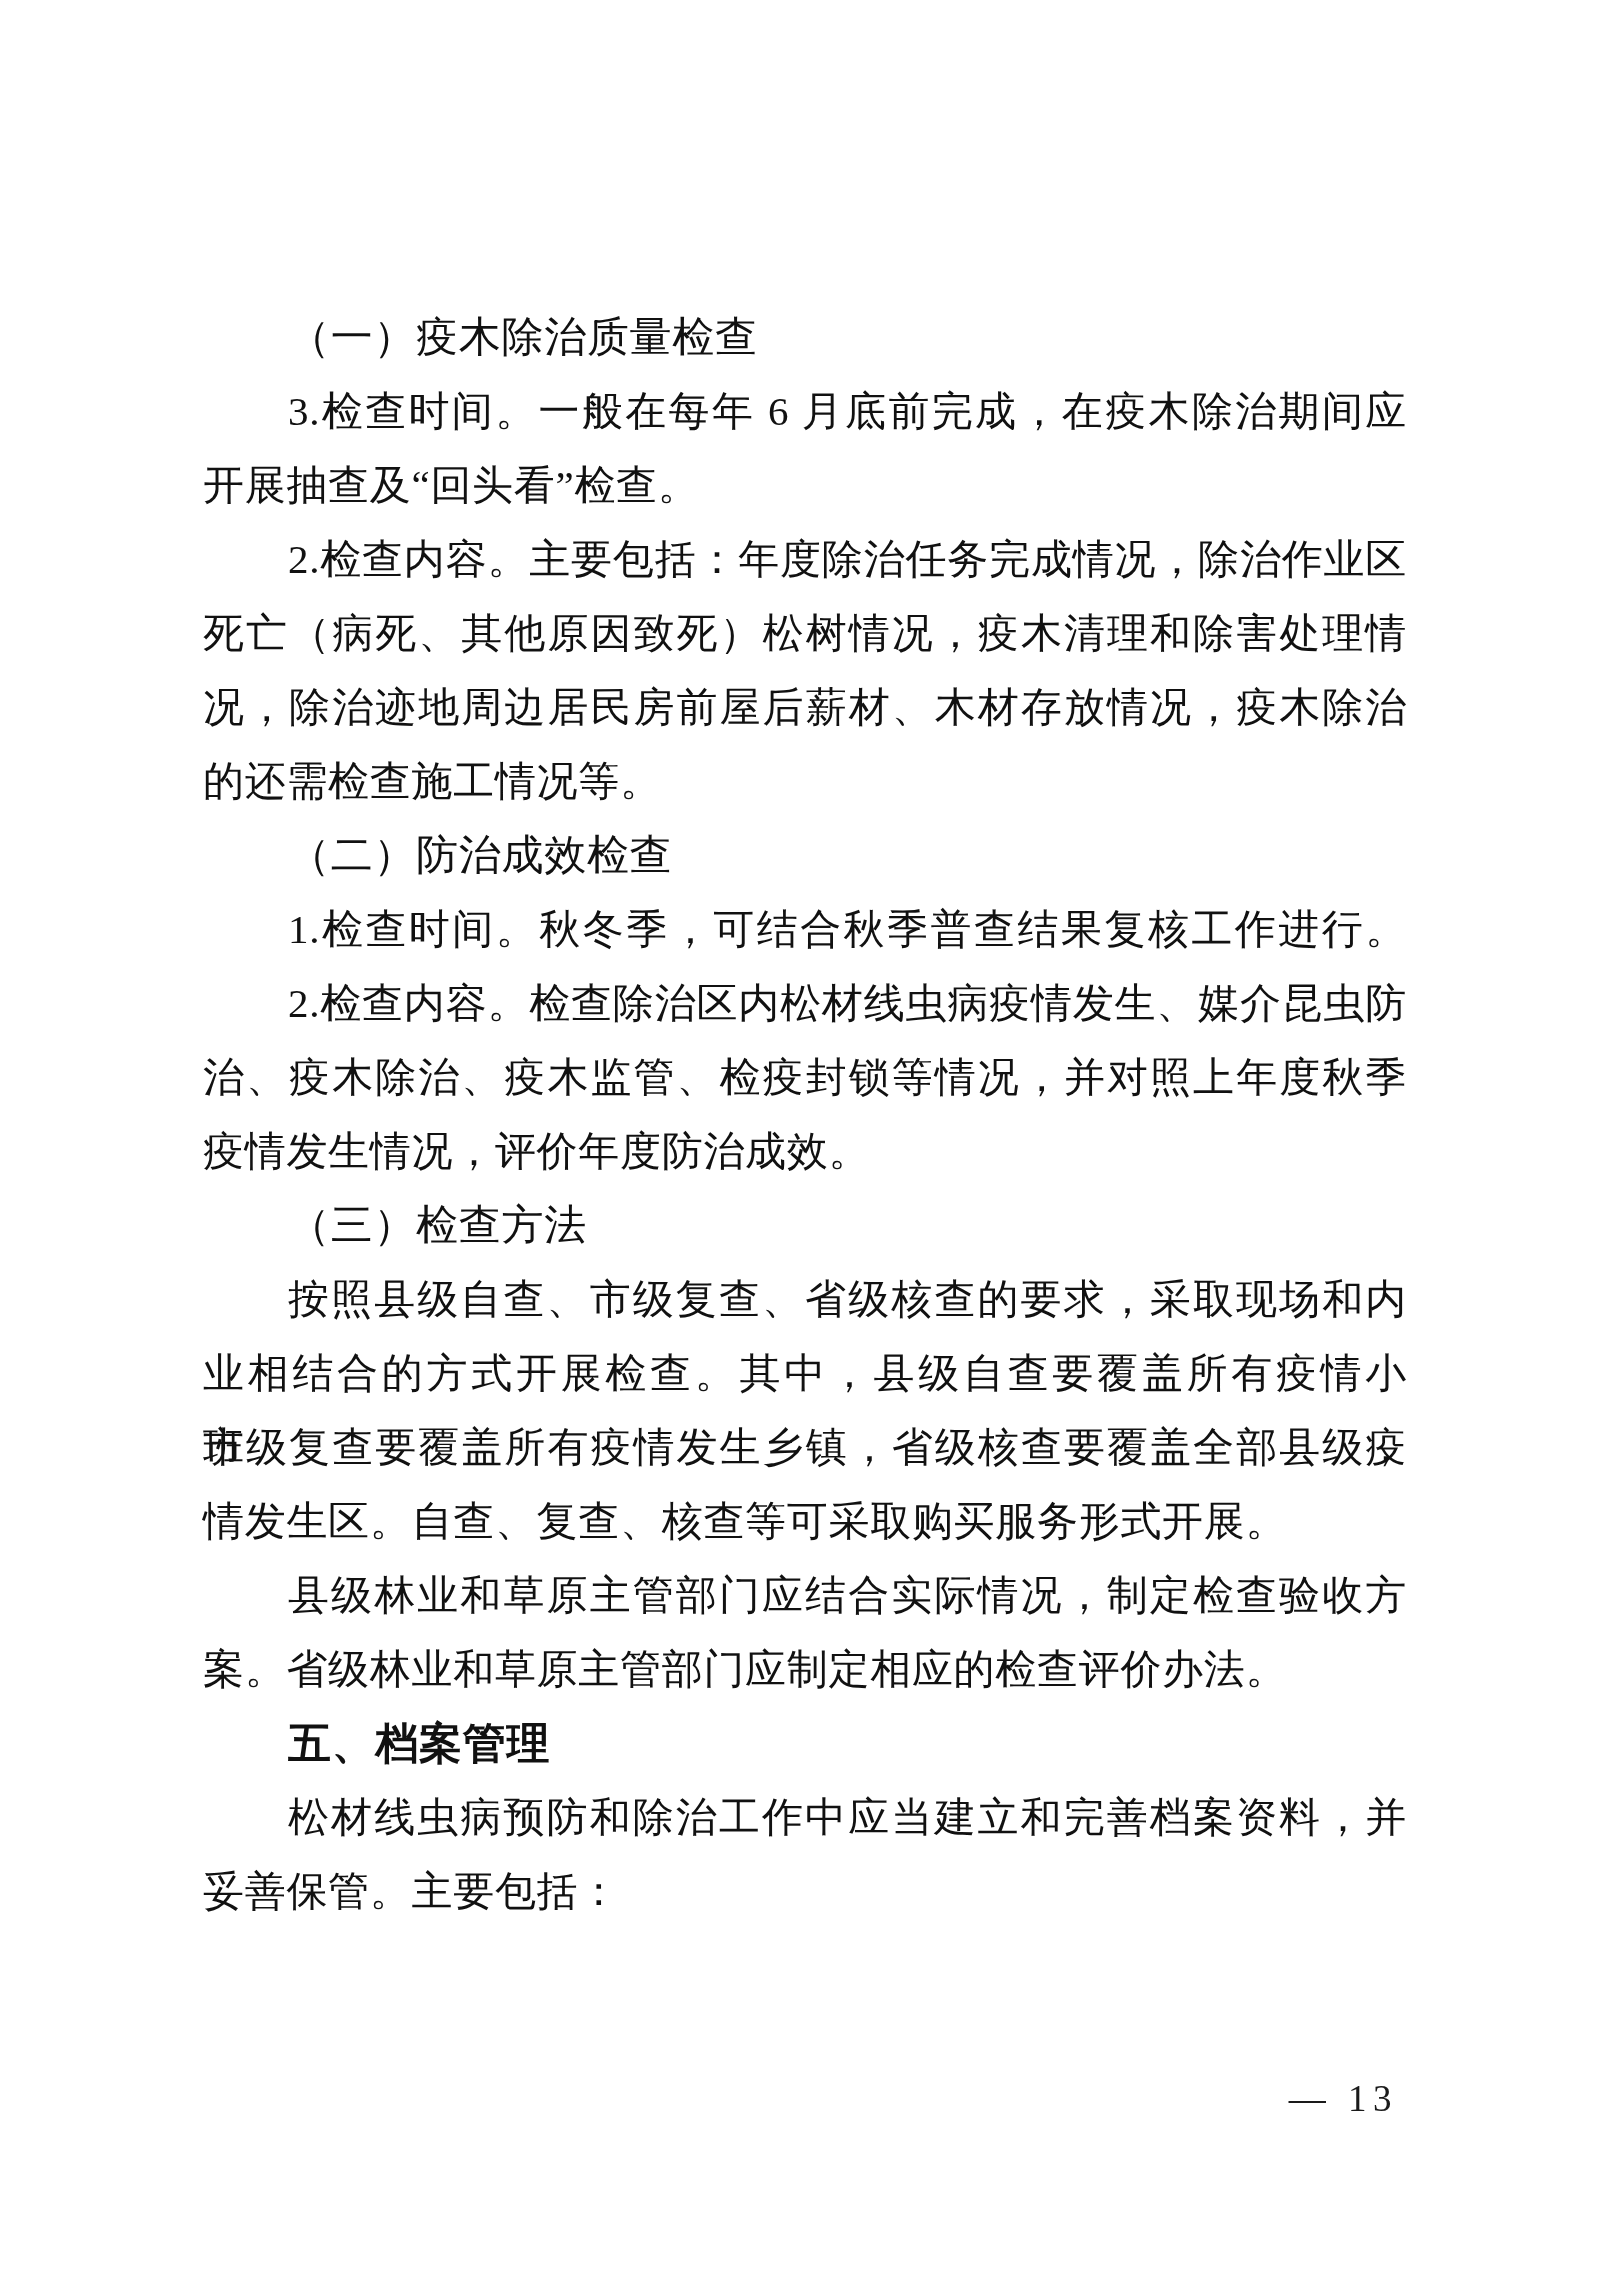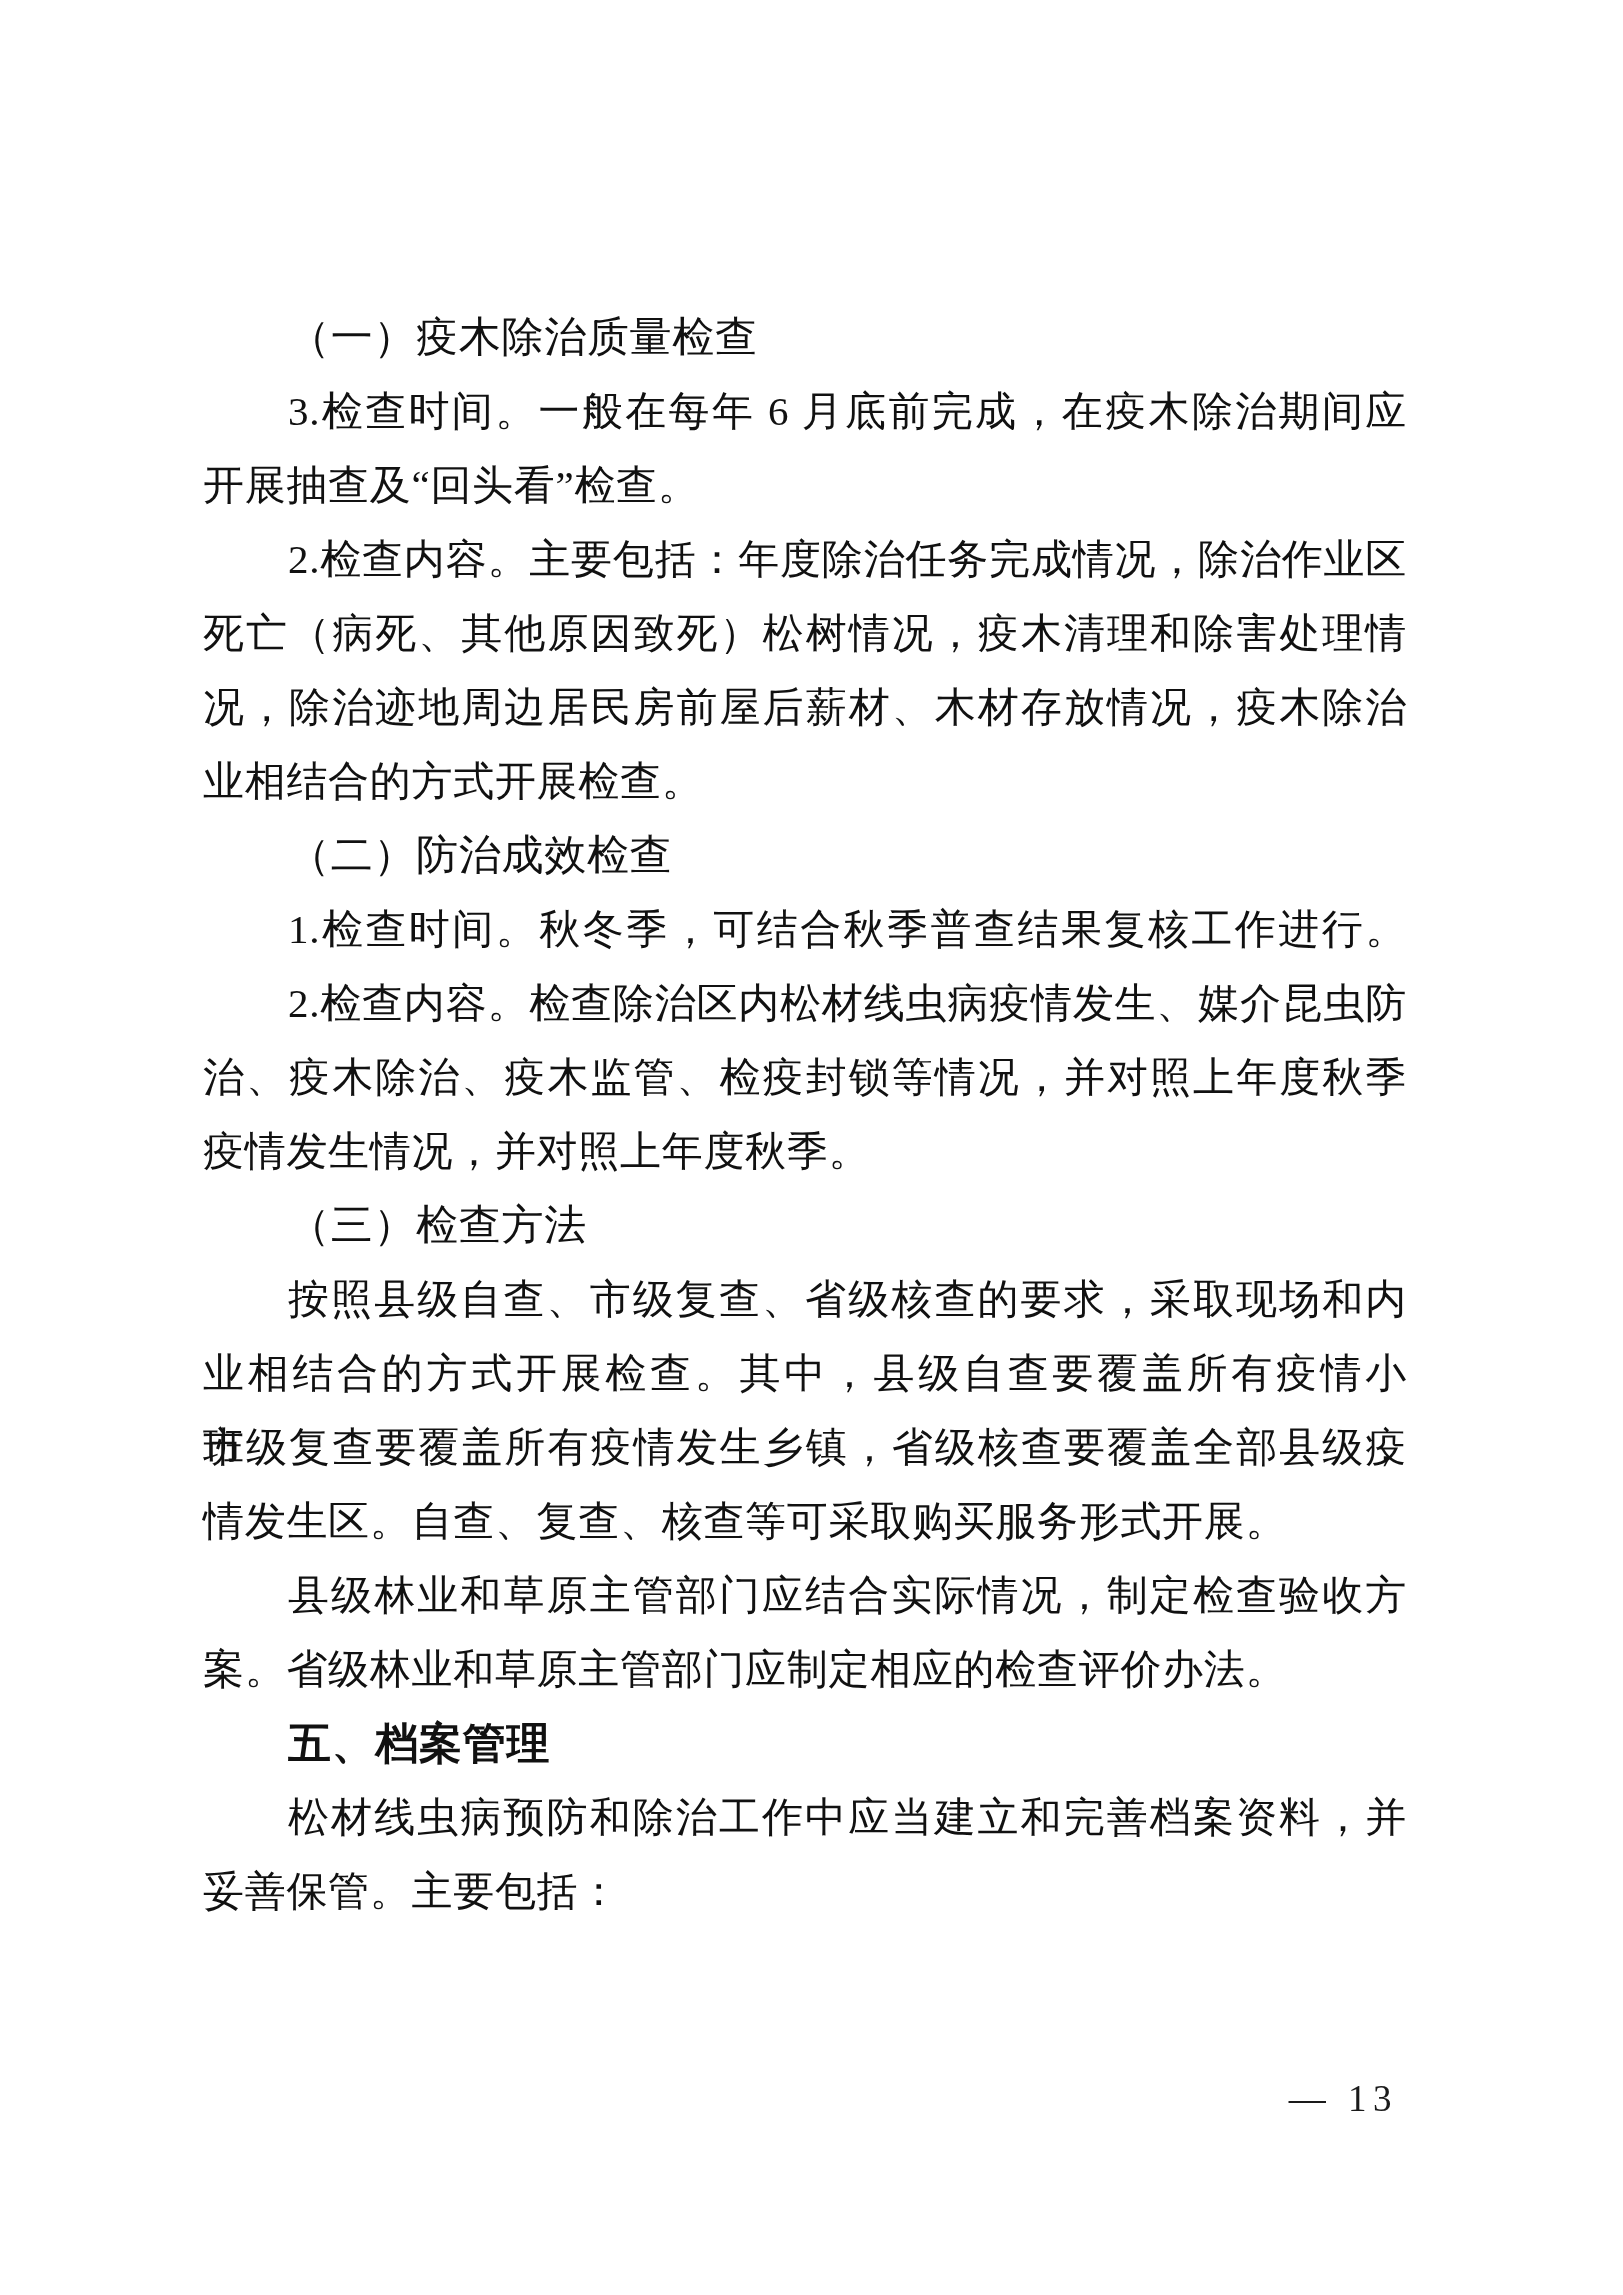--- a/index.html
+++ b/index.html
@@ -71,26 +71,26 @@
 <body>
 
 <div class="page">
   <div class="textblock">
     <div class="line subheading indent">（一）疫木除治质量检查</div>
     <div class="line full indent">3.检查时间。一般在每年 6 月底前完成，在疫木除治期间应</div>
     <div class="line">开展抽查及“回头看”检查。</div>
     <div class="line full indent">2.检查内容。主要包括：年度除治任务完成情况，除治作业区</div>
     <div class="line full">死亡（病死、其他原因致死）松树情况，疫木清理和除害处理情</div>
     <div class="line full">况，除治迹地周边居民房前屋后薪材、木材存放情况，疫木除治</div>
-    <div class="line">业相结合的方式开展检查。</div>
+    <div class="line">的还需检查施工情况等。</div>
     <div class="line subheading indent">（二）防治成效检查</div>
     <div class="line full indent">1.检查时间。秋冬季，可结合秋季普查结果复核工作进行。</div>
     <div class="line full indent">2.检查内容。检查除治区内松材线虫病疫情发生、媒介昆虫防</div>
     <div class="line full">治、疫木除治、疫木监管、检疫封锁等情况，并对照上年度秋季</div>
-    <div class="line">疫情发生情况，并对照上年度秋季。</div>
+    <div class="line">疫情发生情况，评价年度防治成效。</div>
     <div class="line subheading indent">（三）检查方法</div>
     <div class="line full indent">按照县级自查、市级复查、省级核查的要求，采取现场和内</div>
     <div class="line full">业相结合的方式开展检查。其中，县级自查要覆盖所有疫情小班，</div>
     <div class="line full">市级复查要覆盖所有疫情发生乡镇，省级核查要覆盖全部县级疫</div>
     <div class="line">情发生区。自查、复查、核查等可采取购买服务形式开展。</div>
     <div class="line full indent">县级林业和草原主管部门应结合实际情况，制定检查验收方</div>
     <div class="line">案。省级林业和草原主管部门应制定相应的检查评价办法。</div>
     <div class="line boldheading indent">五、档案管理</div>
     <div class="line full indent">松材线虫病预防和除治工作中应当建立和完善档案资料，并</div>
     <div class="line">妥善保管。主要包括：</div>

